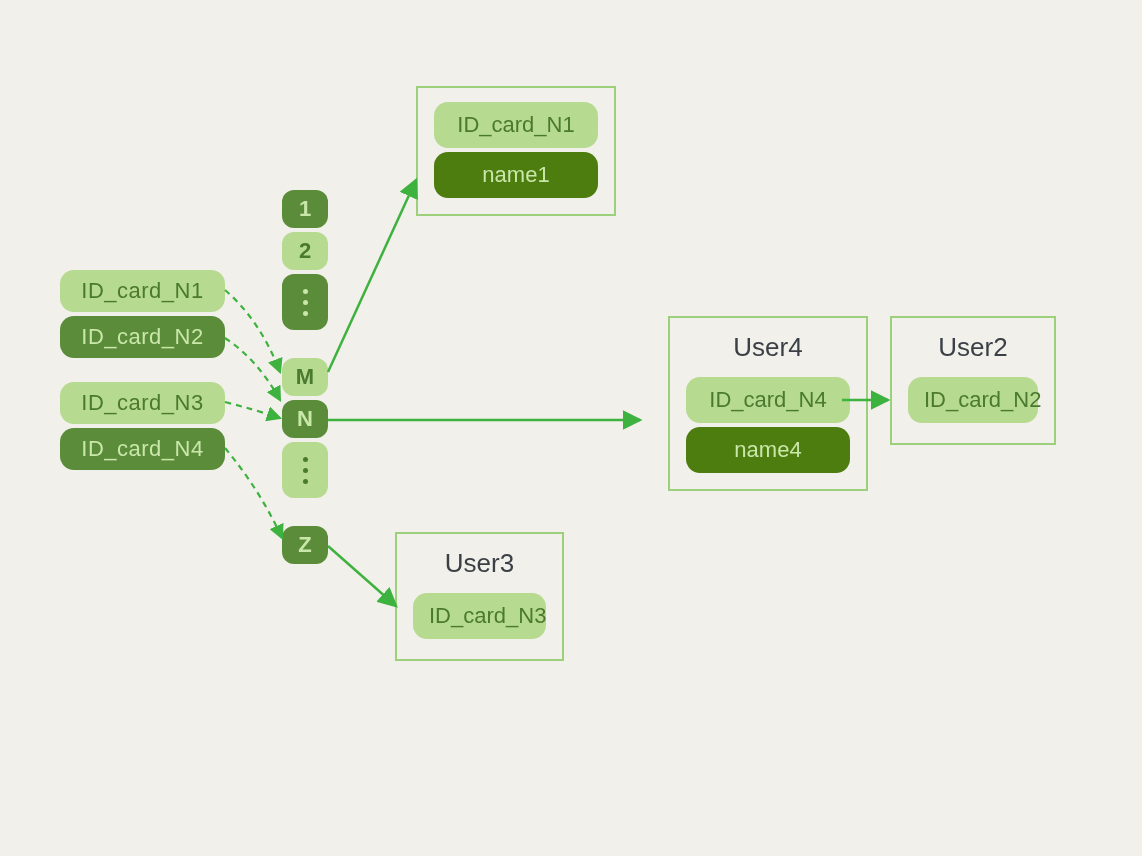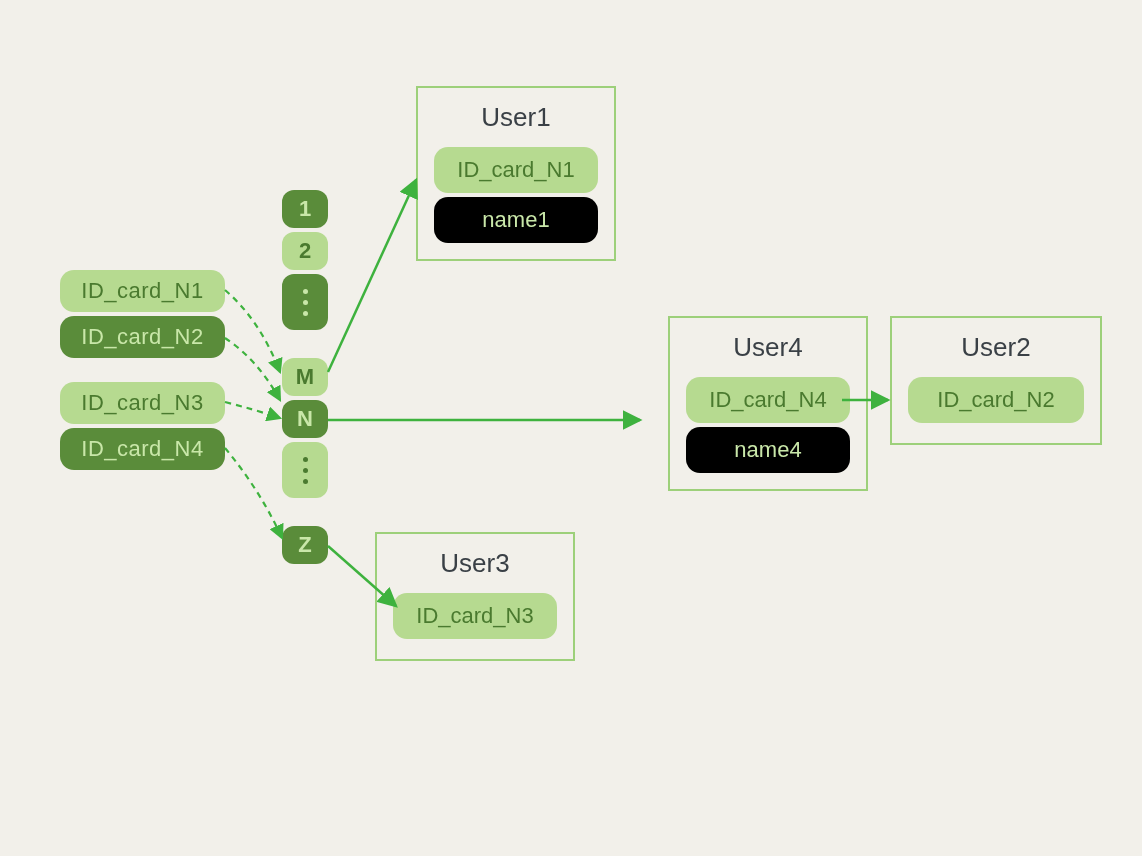--- a/index.html
+++ b/index.html
@@ -80,21 +80,21 @@
     text-align: center;
     margin-bottom: 14px;
   }
   .user-pill {
     border-radius: 14px;
     padding: 10px 16px;
     font-size: 22px;
     text-align: center;
   }
   .user-pill.light { background:#b6da90; color:#4a7a2f; margin-bottom:4px;}
-  .user-pill.dark  { background:#000000; color:#c9e7a9; }
+  .user-pill.dark  { background:#4d7c0f; color:#c9e7a9; }
 
   svg.arrows {
     position:absolute;
     inset:0;
     width:1142px;
     height:856px;
     pointer-events:none;
   }
 </style>
 </head>
@@ -117,37 +117,36 @@
   <div class="bucket-cell light" style="left:282px; top:358px;">M</div>
   <div class="bucket-cell dark" style="left:282px; top:400px;">N</div>
   <div class="bucket-dots light" style="left:282px; top:442px;">
        <span class="dot"></span>
       <span class="dot"></span>
       <span class="dot"></span>
   </div>
   <div class="bucket-cell dark" style="left:282px; top:526px;">Z</div>
 
   <div class="user-box" style="left:416px; top:86px; width:200px;">
-    <div class="user-title">User1</div>
     <div class="user-pill light">ID_card_N1</div>
     <div class="user-pill dark">name1</div>
   </div>
 
-  <div class="user-box" style="left:375px; top:532px; width:200px;">
+  <div class="user-box" style="left:395px; top:532px; width:169px;">
     <div class="user-title">User3</div>
     <div class="user-pill light">ID_card_N3</div>
   </div>
 
   <div class="user-box" style="left:668px; top:316px; width:200px;">
     <div class="user-title">User4</div>
     <div class="user-pill light">ID_card_N4</div>
     <div class="user-pill dark">name4</div>
   </div>
 
-  <div class="user-box" style="left:890px; top:316px; width:212px;">
+  <div class="user-box" style="left:890px; top:316px; width:166px;">
     <div class="user-title">User2</div>
     <div class="user-pill light">ID_card_N2</div>
   </div>
 
   <svg class="arrows">
     <defs>
       <marker id="arrowhead" markerWidth="8" markerHeight="8" refX="7" refY="4" orient="auto">
         <path d="M0,0 L8,4 L0,8 Z" fill="#3eb23e"></path>
       </marker>
       <marker id="arrowhead-dash" markerWidth="7" markerHeight="7" refX="6" refY="3.5" orient="auto">

